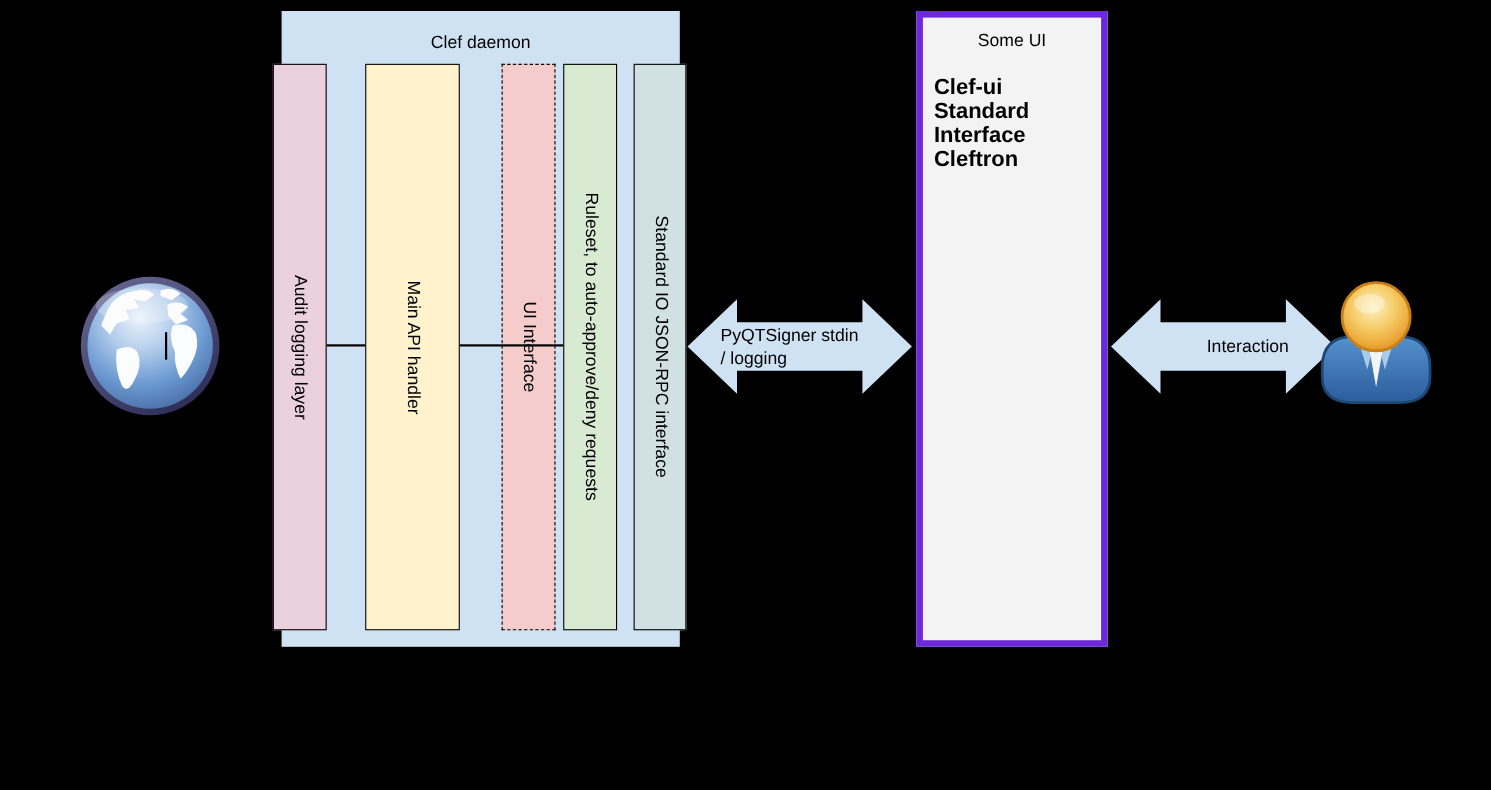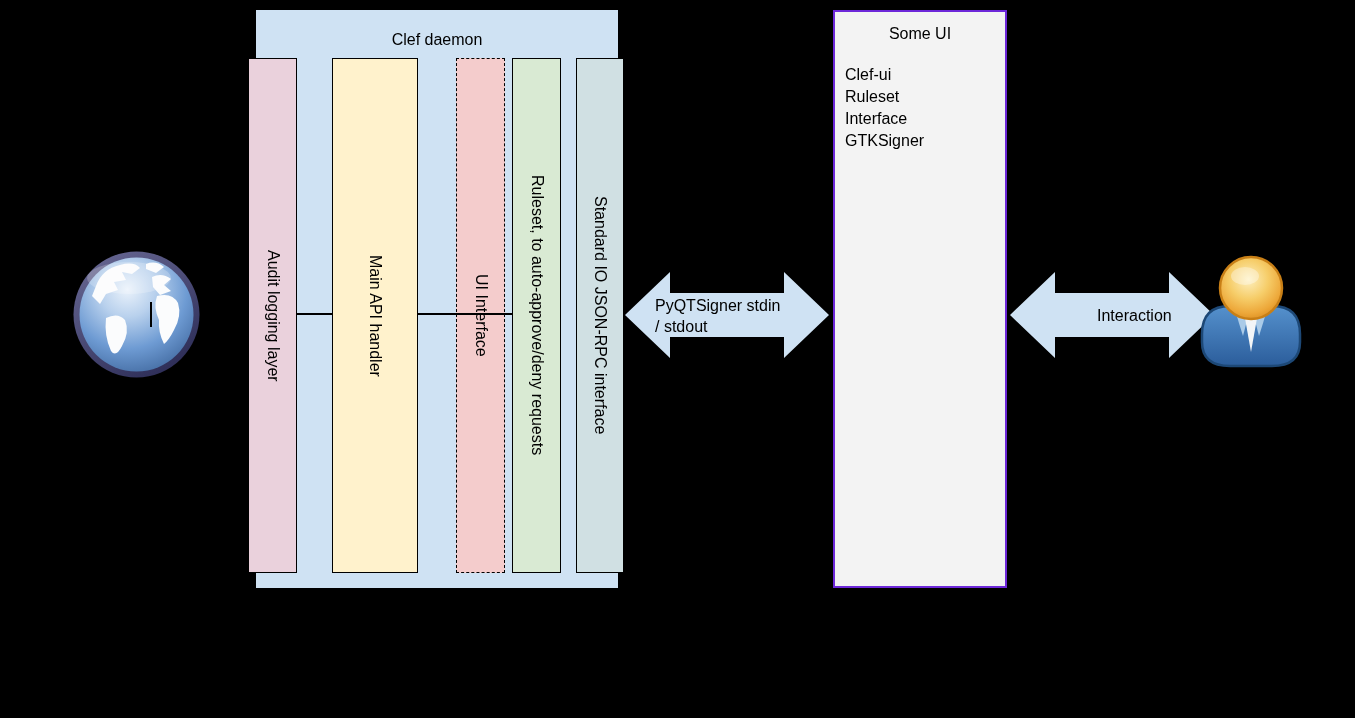--- a/index.html
+++ b/index.html
@@ -76,37 +76,38 @@
     z-index: 3;
     white-space: nowrap;
   }
   .arrow-label-left  { left: 655px;  top: 295px; }
   .arrow-label-right { left: 1097px; top: 305px; }
   .someui-box {
     position: absolute;
     left: 833px; top: 10px;
     width: 174px; height: 578px;
     background: #f3f3f3;
-    border: 2px solid #6d28d9;
+    border: 6px solid #6d28d9;
     box-sizing: border-box;
     z-index: 1;
   }
   .someui-title {
     position: absolute;
     top: 12px; left: 0;
     width: 100%;
     text-align: center;
     font-size: 16px;
     line-height: 19px;
   }
   .someui-list {
     position: absolute;
     left: 10px; top: 52px;
-    font-size: 16px;
+    font-size: 20px;
     line-height: 22px;
+    font-weight: bold;
   }
 </style>
 </head>
 <body>
 
 <div class="canvas">
 
   <svg class="icon-svg globe-svg" width="131" height="131" viewBox="0 0 131 131">
     <defs>
       <radialGradient id="ocean" cx="42%" cy="28%" r="80%">
@@ -154,30 +155,30 @@
   </div>
 
   <div class="connector conn-a"></div>
   <div class="connector conn-b"></div>
 
   <svg class="arrow-svg arrow-left-svg" width="208" height="95" viewBox="0 0 208 95">
     <polygon points="2,47 47,4 47,25 161,25 161,4 206,47 161,90 161,69 47,69 47,90" fill="#cfe2f3"></polygon>
   </svg>
   <div class="arrow-label arrow-label-left">
     <div>PyQTSigner stdin</div>
-    <div>/ stdout</div>
+    <div>/ logging</div>
   </div>
 
   <div class="someui-box">
     <div class="someui-title">Some UI</div>
     <div class="someui-list">
       <div>Clef-ui</div>
-      <div>Ruleset</div>
+      <div>Standard</div>
       <div>Interface</div>
-      <div>GTKSigner</div>
+      <div>Cleftron</div>
     </div>
   </div>
 
   <svg class="arrow-svg arrow-right-svg" width="208" height="95" viewBox="0 0 208 95">
     <polygon points="2,47 47,4 47,25 161,25 161,4 206,47 161,90 161,69 47,69 47,90" fill="#cfe2f3"></polygon>
   </svg>
   <div class="arrow-label arrow-label-right">Interaction</div>
 
   <svg class="icon-svg person-svg" width="108" height="118" viewBox="0 0 108 118">
     <defs>

